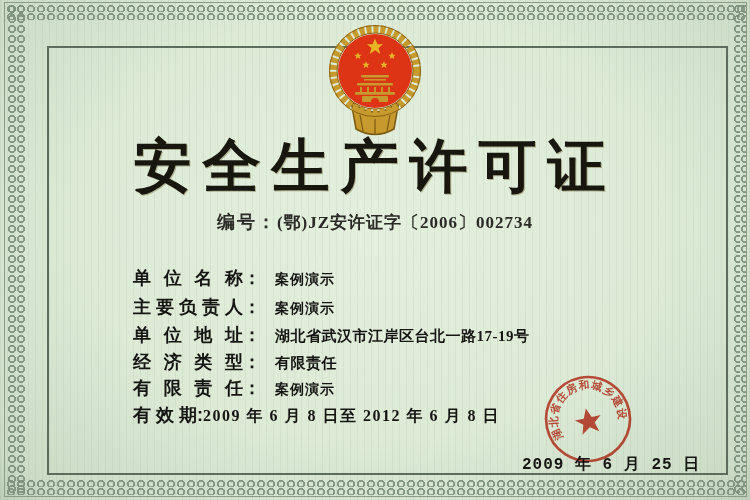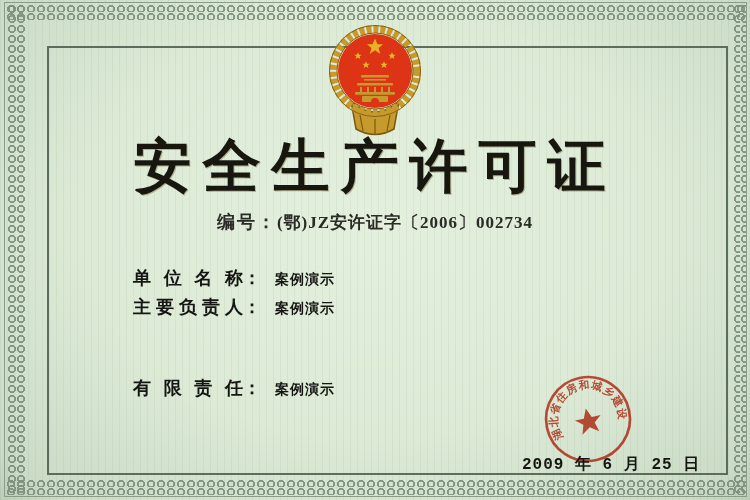--- a/index.html
+++ b/index.html
@@ -117,24 +117,33 @@
   <div class="serial">
     <span class="s-label">编号：</span><span class="s-value">(鄂)JZ安许证字〔2006〕002734</span>
   </div>
 
   <div class="row" style="top:266px">
     <span class="f-label">单位名称</span><span class="f-colon">：</span><span class="f-value">案例演示</span>
   </div>
   <div class="row" style="top:295px">
     <span class="f-label">主要负责人</span><span class="f-colon">：</span><span class="f-value">案例演示</span>
   </div>
+  <div class="row" style="top:323px">
+    <span class="f-label">单位地址</span><span class="f-colon">：</span><span class="f-value kai">湖北省武汉市江岸区台北一路17-19号</span>
+  </div>
+  <div class="row" style="top:350px">
+    <span class="f-label">经济类型</span><span class="f-colon">：</span><span class="f-value kai">有限责任</span>
+  </div>
   <div class="row" style="top:376px">
     <span class="f-label">有限责任</span><span class="f-colon">：</span><span class="f-value">案例演示</span>
   </div>
 
+  <div class="validity">
+    <span class="v-label">有 效 期:</span><span class="v-value">2009 年 6 月 8 日至 2012 年 6 月 8 日</span>
+  </div>
 
   <div class="issue-date">2009 年 6 月 25 日</div>
 
   <svg class="stamp" viewBox="0 0 88 88" aria-hidden="true">
     <defs>
       <path id="stamp-arc" d="M16.8,56.7 A30,30 0 1 1 71.0,57.1" fill="none"></path>
       <path id="stamp-star" d="M0,-10 L2.94,-3.09 L9.51,-3.09 L4.19,1.18 L6.22,8.09 L0,3.8 L-6.22,8.09 L-4.19,1.18 L-9.51,-3.09 L-2.94,-3.09 Z"></path>
     </defs>
     <circle cx="44" cy="44" r="41" fill="none" stroke="#cf3a26" stroke-width="2.6"></circle>
     <use href="#stamp-star" transform="translate(44,47) scale(1.35)" fill="#cf3a26"></use>

